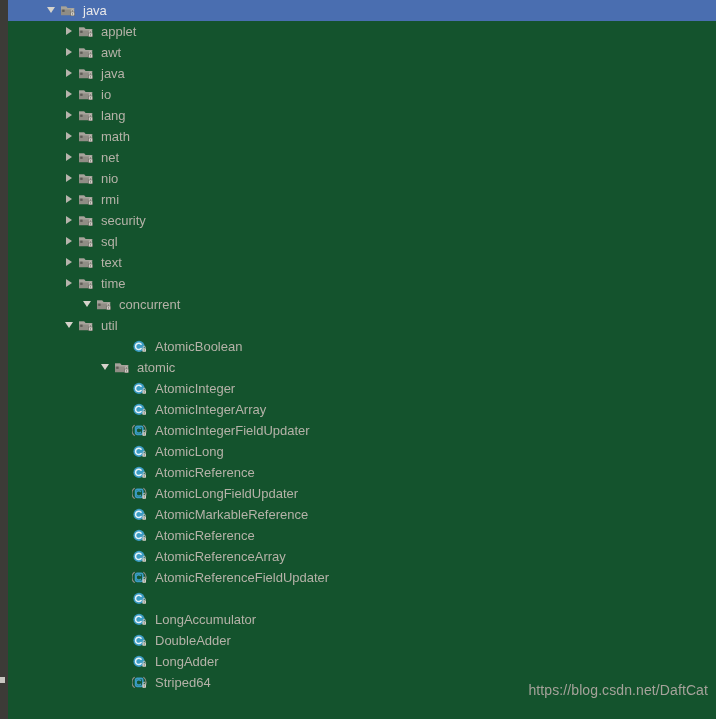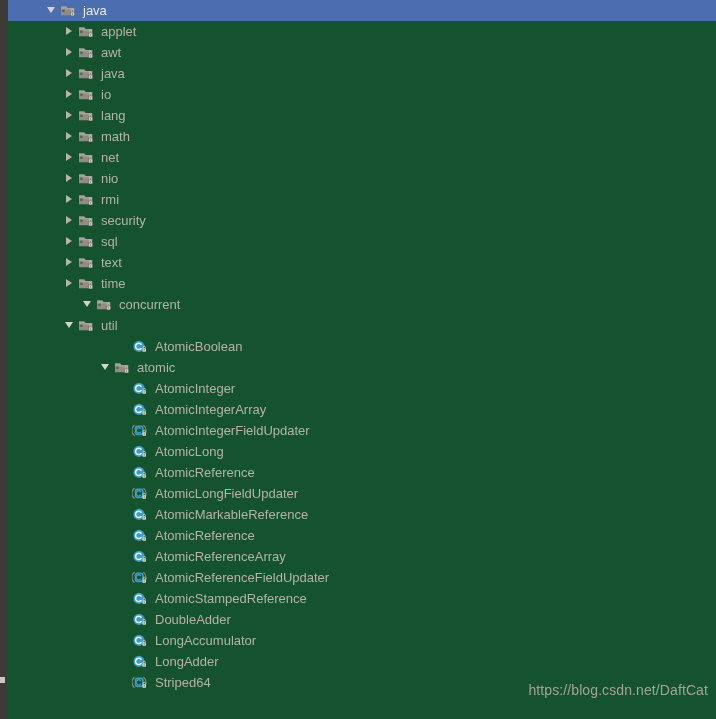--- a/index.html
+++ b/index.html
@@ -571,49 +571,48 @@
         <span class="toggle none"></span>
         <span class="icon">
           <svg width="18" height="16" viewBox="0 0 18 16">
             <circle cx="7" cy="7.4" r="5.6" fill="#3b9cc4"></circle>
             <path d="M9.1 5.2a3.2 3.2 0 1 0 0 4.4" fill="none" stroke="#e7f2f7" stroke-width="1.5" stroke-linecap="round"></path>
             <rect x="10.4" y="9.3" width="3.6" height="3.4" rx="0.4" fill="#d2cfc7"></rect>
             <path d="M11.1 9.3v-1a1.1 1.1 0 0 1 2.2 0v1" fill="none" stroke="#c9c6be" stroke-width="0.9"></path>
             <rect x="11.8" y="10.2" width="0.8" height="1.5" fill="#6e6c66"></rect>
           </svg>
         </span>
-        <span class="label">AtomicStampedReference</span>
+      </div>
+      <div class="row">
+        <span class="indent" style="width: 108px;"></span>
+        <span class="toggle none"></span>
+        <span class="icon">
+          <svg width="18" height="16" viewBox="0 0 18 16">
+            <circle cx="7" cy="7.4" r="5.6" fill="#3b9cc4"></circle>
+            <path d="M9.1 5.2a3.2 3.2 0 1 0 0 4.4" fill="none" stroke="#e7f2f7" stroke-width="1.5" stroke-linecap="round"></path>
+            <rect x="10.4" y="9.3" width="3.6" height="3.4" rx="0.4" fill="#d2cfc7"></rect>
+            <path d="M11.1 9.3v-1a1.1 1.1 0 0 1 2.2 0v1" fill="none" stroke="#c9c6be" stroke-width="0.9"></path>
+            <rect x="11.8" y="10.2" width="0.8" height="1.5" fill="#6e6c66"></rect>
+          </svg>
+        </span>
+        <span class="label">LongAccumulator</span>
       </div>
       <div class="row">
         <span class="indent" style="width: 108px;"></span>
         <span class="toggle none"></span>
         <span class="icon">
           <svg width="18" height="16" viewBox="0 0 18 16">
             <circle cx="7" cy="7.4" r="5.6" fill="#3b9cc4"></circle>
             <path d="M9.1 5.2a3.2 3.2 0 1 0 0 4.4" fill="none" stroke="#e7f2f7" stroke-width="1.5" stroke-linecap="round"></path>
             <rect x="10.4" y="9.3" width="3.6" height="3.4" rx="0.4" fill="#d2cfc7"></rect>
             <path d="M11.1 9.3v-1a1.1 1.1 0 0 1 2.2 0v1" fill="none" stroke="#c9c6be" stroke-width="0.9"></path>
             <rect x="11.8" y="10.2" width="0.8" height="1.5" fill="#6e6c66"></rect>
           </svg>
         </span>
         <span class="label">DoubleAdder</span>
-      </div>
-      <div class="row">
-        <span class="indent" style="width: 108px;"></span>
-        <span class="toggle none"></span>
-        <span class="icon">
-          <svg width="18" height="16" viewBox="0 0 18 16">
-            <circle cx="7" cy="7.4" r="5.6" fill="#3b9cc4"></circle>
-            <path d="M9.1 5.2a3.2 3.2 0 1 0 0 4.4" fill="none" stroke="#e7f2f7" stroke-width="1.5" stroke-linecap="round"></path>
-            <rect x="10.4" y="9.3" width="3.6" height="3.4" rx="0.4" fill="#d2cfc7"></rect>
-            <path d="M11.1 9.3v-1a1.1 1.1 0 0 1 2.2 0v1" fill="none" stroke="#c9c6be" stroke-width="0.9"></path>
-            <rect x="11.8" y="10.2" width="0.8" height="1.5" fill="#6e6c66"></rect>
-          </svg>
-        </span>
-        <span class="label">LongAccumulator</span>
       </div>
       <div class="row">
         <span class="indent" style="width: 108px;"></span>
         <span class="toggle none"></span>
         <span class="icon">
           <svg width="18" height="16" viewBox="0 0 18 16">
             <circle cx="7" cy="7.4" r="5.6" fill="#3b9cc4"></circle>
             <path d="M9.1 5.2a3.2 3.2 0 1 0 0 4.4" fill="none" stroke="#e7f2f7" stroke-width="1.5" stroke-linecap="round"></path>
             <rect x="10.4" y="9.3" width="3.6" height="3.4" rx="0.4" fill="#d2cfc7"></rect>
             <path d="M11.1 9.3v-1a1.1 1.1 0 0 1 2.2 0v1" fill="none" stroke="#c9c6be" stroke-width="0.9"></path>

